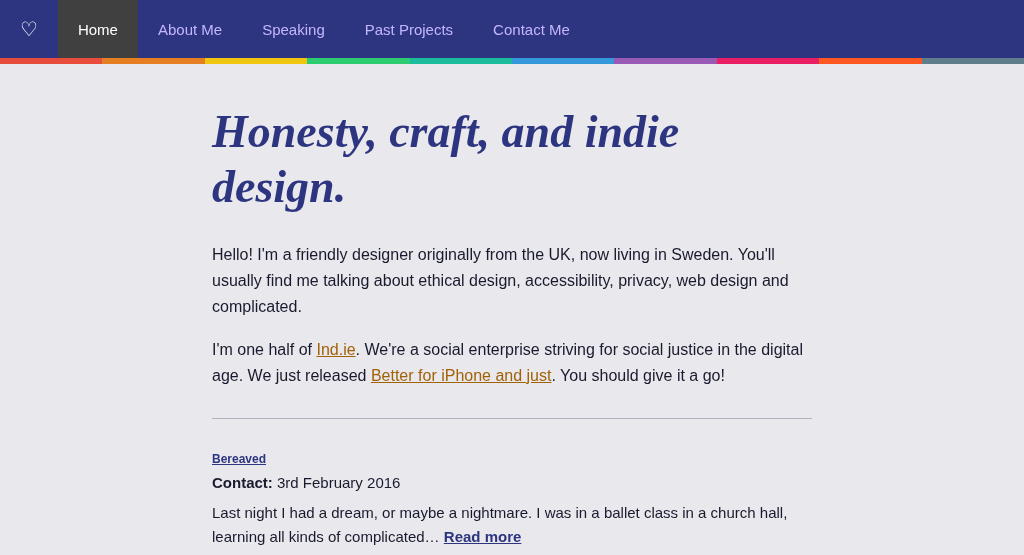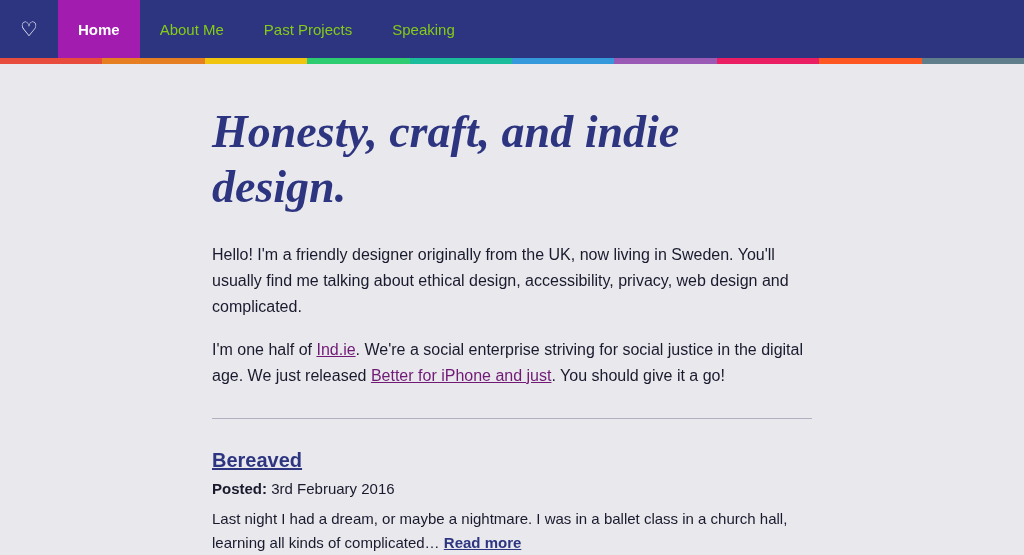--- a/index.html
+++ b/index.html
@@ -51,31 +51,31 @@
     nav {
       display: flex;
       align-items: stretch;
       height: 100%;
     }
 
     nav a {
       display: flex;
       align-items: center;
       padding: 0 20px;
-      color: #84cc16;
+      color: #c4b5fd;
       text-decoration: none;
       font-family: Arial, sans-serif;
       font-size: 15px;
       height: 100%;
     }
 
     nav a.active {
-      background-color: #a21caf;
-      color: white;
-      font-weight: bold;
+      background-color: #404040;
+      color: white;
+      font-weight: normal;
     }
 
     
     .color-bar {
       height: 6px;
       background: linear-gradient(to right,
         #e74c3c 0%, #e74c3c 10%,
         #e67e22 10%, #e67e22 20%,
         #f1c40f 20%, #f1c40f 30%,
         #2ecc71 30%, #2ecc71 40%,
@@ -106,40 +106,40 @@
 
     .intro-text {
       font-size: 16px;
       line-height: 1.6;
       color: #1a1a2e;
       margin-bottom: 18px;
       font-family: Arial, sans-serif;
     }
 
     .intro-text a {
-      color: #701a75;
+      color: #a16207;
       text-decoration: underline;
     }
 
     hr {
       border: none;
       border-top: 1px solid #b0b0c0;
       margin: 30px 0;
     }
 
     .latest-posts-heading {
       font-size: 24px;
       font-weight: bold;
       color: #1a1a2e;
       margin-bottom: 24px;
       font-family: Arial, sans-serif;
     }
 
     .post-title-link {
-      font-size: 20px;
+      font-size: 12px;
       font-weight: bold;
       color: #2d3580;
       text-decoration: underline;
       font-family: Arial, sans-serif;
       display: inline-block;
       margin-bottom: 8px;
     }
 
     .post-meta {
       font-size: 15px;
@@ -168,42 +168,43 @@
 </head>
 <body>
 
 <header>
   <a class="site-logo" href="#">
     <span class="logo-heart">♡</span>
   </a>
   <nav>
     <a href="#" class="active">Home</a>
     <a href="#">About Me</a>
+    <a href="#">Speaking</a>
     <a href="#">Past Projects</a>
-    <a href="#">Speaking</a>
+    <a href="#">Contact Me</a>
   </nav>
 </header>
 
 <div class="color-bar"></div>
 
 <main>
   <h1 class="hero-tagline">Honesty, craft, and indie design.</h1>
 
   <p class="intro-text">Hello! I'm a friendly designer originally from the UK, now living in Sweden. You'll usually find me talking about ethical design, accessibility, privacy, web design and complicated.</p>
 
   <p class="intro-text">
     <span>I'm one half of </span><a href="#">Ind.ie</a><span>. We're a social enterprise striving for social justice in the digital age. We just released </span><a href="#">Better for iPhone and just</a><span>. You should give it a go!</span>
   </p>
 
   <hr>
 
 
   <article>
     <a href="#" class="post-title-link">Bereaved</a>
     <p class="post-meta">
-      <strong>Posted:</strong>
+      <strong>Contact:</strong>
       <span> </span><span>3rd February 2016</span>
     </p>
     <p class="post-excerpt">
       <span>Last night I had a dream, or maybe a nightmare. I was in a ballet class in a church hall, learning all kinds of complicated…</span> <a href="#">Read more</a>
     </p>
   </article>
 </main>
 
 </body></html>

